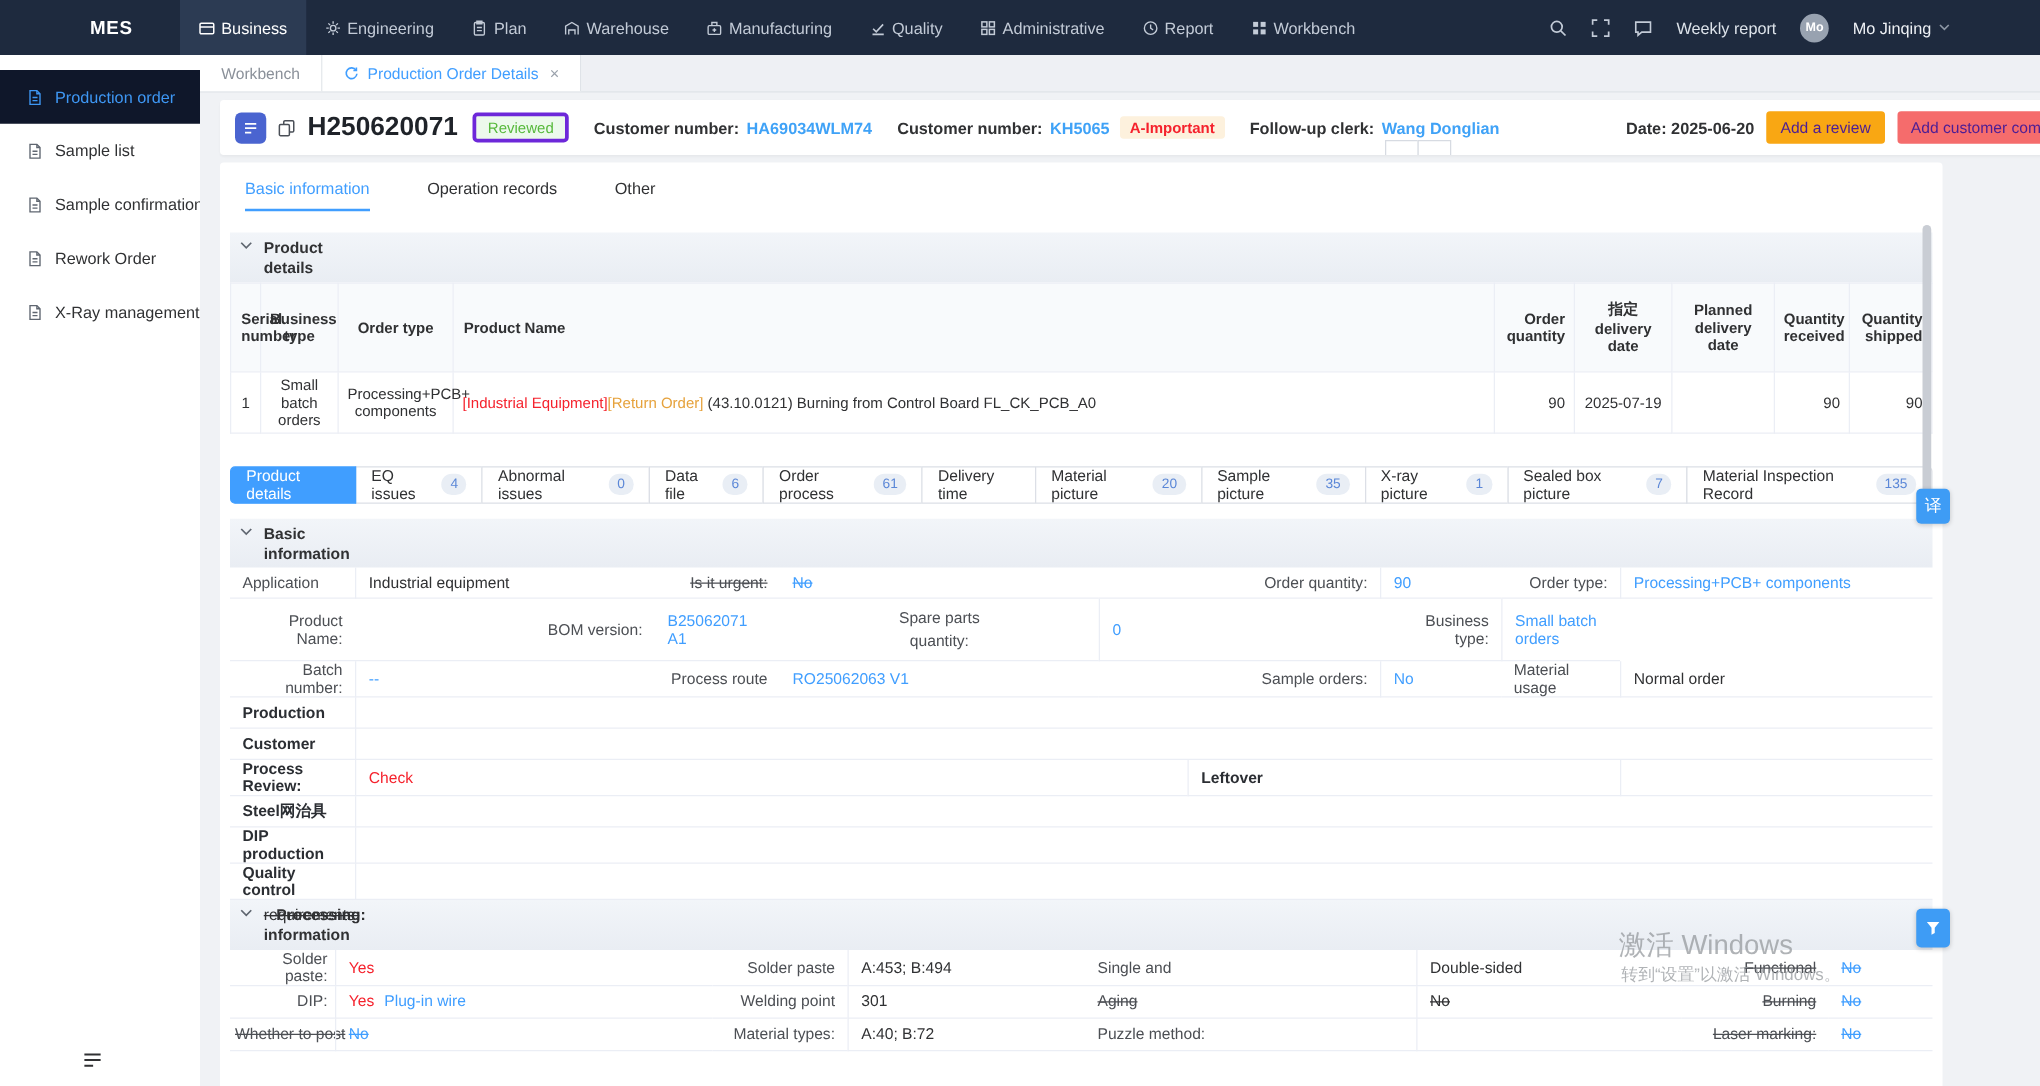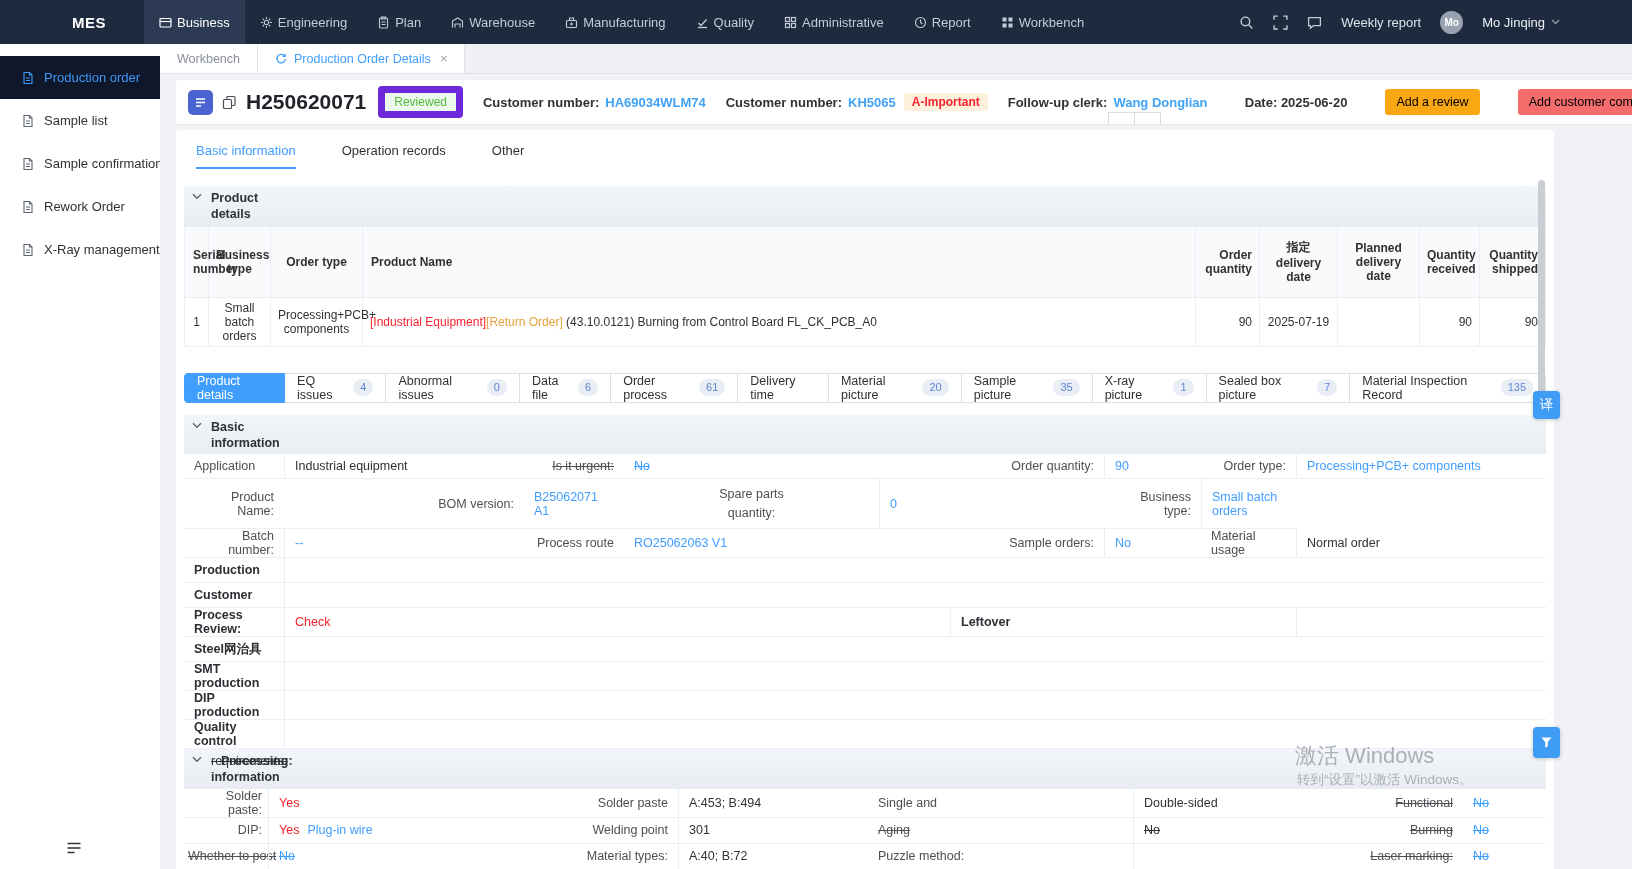--- a/index.html
+++ b/index.html
@@ -40,29 +40,29 @@
   .ts-tab.active { color:#409eff; }
   .ts-x { color:#9aa1ab; font-size:13px; margin-left:2px; }
 
   
   .hcard { margin:6px 0 0 16px; width:1516px; height:44px; background:#fff; border-radius:3px;
     display:flex; align-items:center; padding:0 12px; gap:9px; position:relative; overflow:hidden;
     box-shadow:0 1px 2px rgba(0,0,0,.04); }
   .docicon { width:25px; height:25px; border-radius:5px; background:#4a64d0; flex:none;
     display:flex; align-items:center; justify-content:center; }
   .ordno { font-size:21px; font-weight:bold; color:#1f2329; }
-  .badge-rev { font-size:12px; color:#57b93c; background:#ecf9ec; border:7px solid #6d28d9;
+  .badge-rev { font-size:12px; color:#57b93c; background:#ecf9ec; border:3px solid #6d28d9;
     border-radius:4px; padding:2px 9px; margin-left:3px; }
   .fld { display:flex; align-items:center; gap:6px; font-size:13px; font-weight:bold; margin-left:11px; white-space:nowrap; }
   .fld .lk { color:#3fa2f7; }
   .badge-imp { font-size:12px; font-weight:bold; color:#f5222d; background:#fdf1dd; border-radius:3px; padding:2px 8px; margin-left:2px; }
   .hright { margin-left:auto; display:flex; align-items:center; gap:10px; }
   .hdate { font-size:13px; font-weight:bold; white-space:nowrap; }
-  .hbtn { height:26px; border:none; border-radius:3px; color:#000000; font-size:12.5px;
-    padding:0 11px; cursor:pointer; font-family:inherit; white-space:nowrap;margin-left:28px; }
+  .hbtn { height:26px; border:none; border-radius:3px; color:#4c1d95; font-size:12.5px;
+    padding:0 11px; cursor:pointer; font-family:inherit; white-space:nowrap; }
   .cutboxes { position:absolute; left:932px; top:32px; display:flex; }
   .cutboxes div { width:27px; height:22px; background:#fff; border:1px solid #d7dbe2; margin-right:-1px; }
 
   
   .ccard { margin:6px 0 0 16px; width:1378px; height:1100px; background:#fff; border-radius:3px;
     padding:0 8px; position:relative; }
   .vtabs { display:flex; gap:46px; padding:13px 12px 0 12px; font-size:13px; }
   .vtab { padding-bottom:9px; cursor:pointer; color:#303133; }
   .vtab.active { color:#409eff; border-bottom:2px solid #409eff; }
 
@@ -508,24 +508,20 @@
       <div class="c-bold">Process Review:</div>
       <div class="bl c-red">Check</div>
       <div class="bl c-bold">Leftover</div>
       <div class="bl"></div>
     </div>
     <div class="igr2">
       <div class="c-bold">Steel网治具</div>
         <div class="bl"></div>
     </div>
     <div class="igr2">
-      <div class="c-bold">SMT production</div>
-        <div class="bl"></div>
-    </div>
-    <div class="igr2">
       <div class="c-bold">DIP production</div>
         <div class="bl"></div>
     </div>
     <div class="igr2">
       <div class="c-bold">Quality control</div>
         <div class="bl"></div>
     </div>
 
     <div class="sec" style="margin-top:0;">
       <span class="chev">

